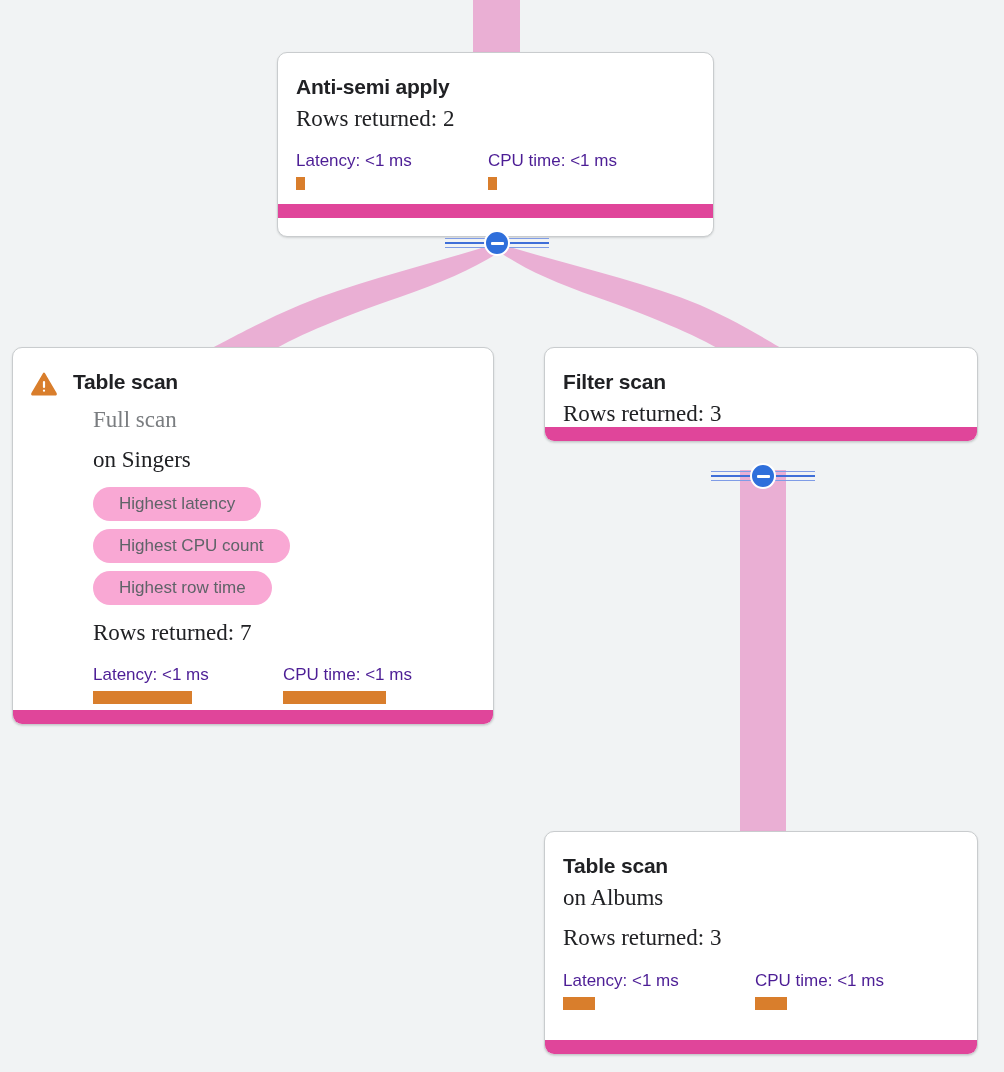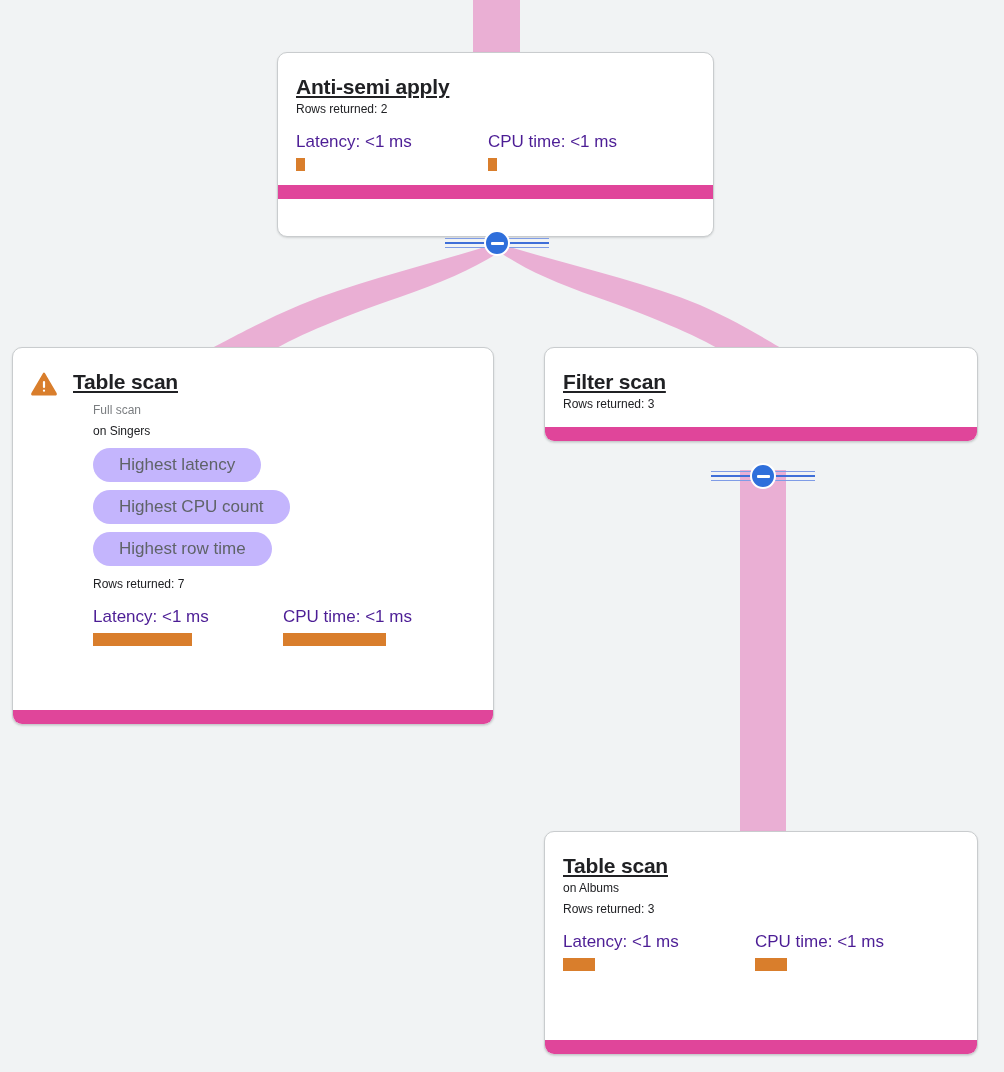--- a/index.html
+++ b/index.html
@@ -21,31 +21,31 @@
     overflow: hidden;
     box-shadow: 0 1px 2px rgba(60,64,67,.18);
   }
   .node-body { padding: 22px 18px 14px 18px; }
   .node-accent { height: 14px; background: #e0459a; }
 
   .title-row { display: flex; align-items: flex-start; gap: 16px; }
   .warn-icon { flex: 0 0 auto; margin-top: 2px; }
   .node-title {
     font-size: 21px; font-weight: bold; color: #202124;
-    letter-spacing: -.2px; line-height: 1.15; text-decoration: underline;
-  }
-  .sub-line { font-size: 12px; color: #202124; line-height: 1.75; }
+    letter-spacing: -.2px; line-height: 1.15;
+  }
+  .sub-line { font-size: 23px; color: #202124; line-height: 1.75; font-family: Liberation Serif, serif; }
   .muted { color: #7a7d80; }
 
   .indent { padding-left: 62px; }
 
   .pills { margin: 6px 0 2px 0; }
   .pill {
     display: block;
-    background: #c4b5fd;
+    background: #f9a8d4;
     color: #5f6368;
     border-radius: 999px;
     font-size: 17px;
     padding: 7px 26px;
     margin-bottom: 8px;
     width: fit-content;
   }
 
   .metrics { display: flex; margin-top: 12px; }
   .metric-label { font-size: 17px; color: #4c1d95; white-space: nowrap; }

